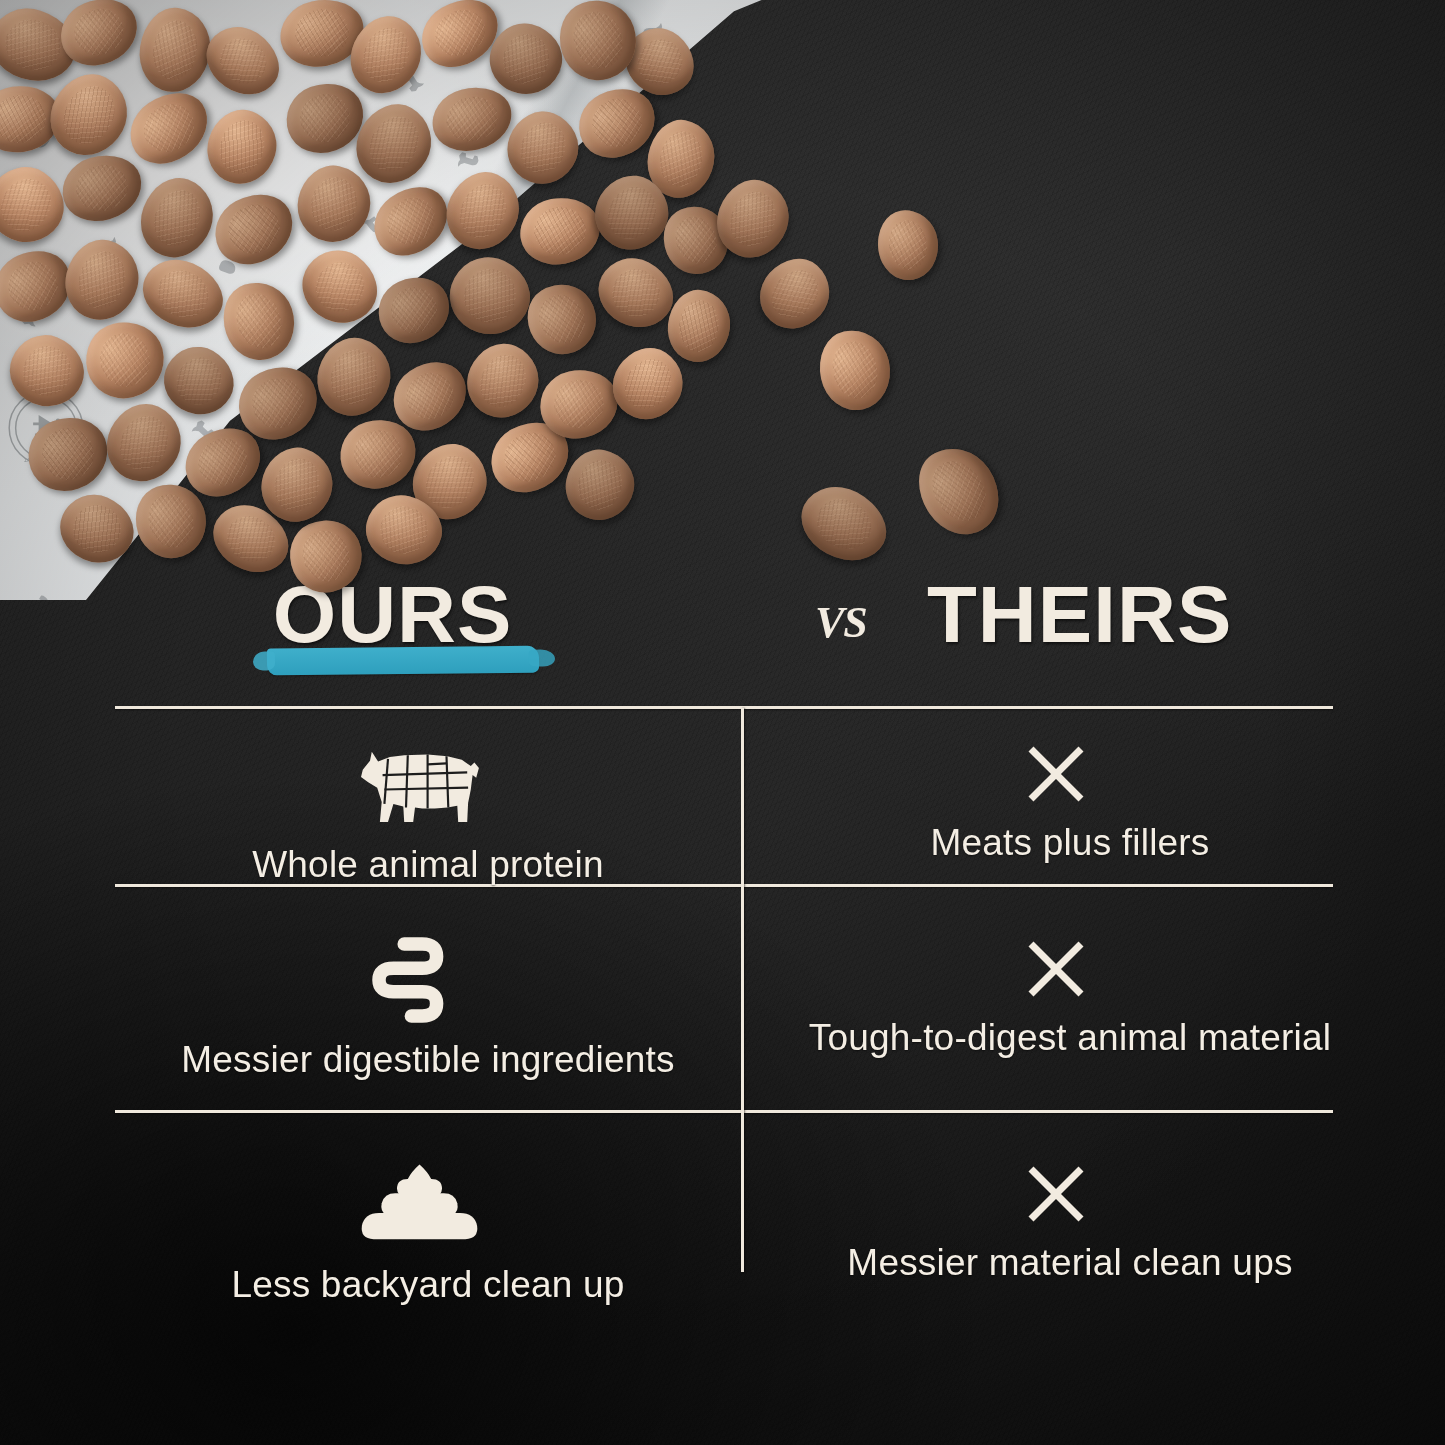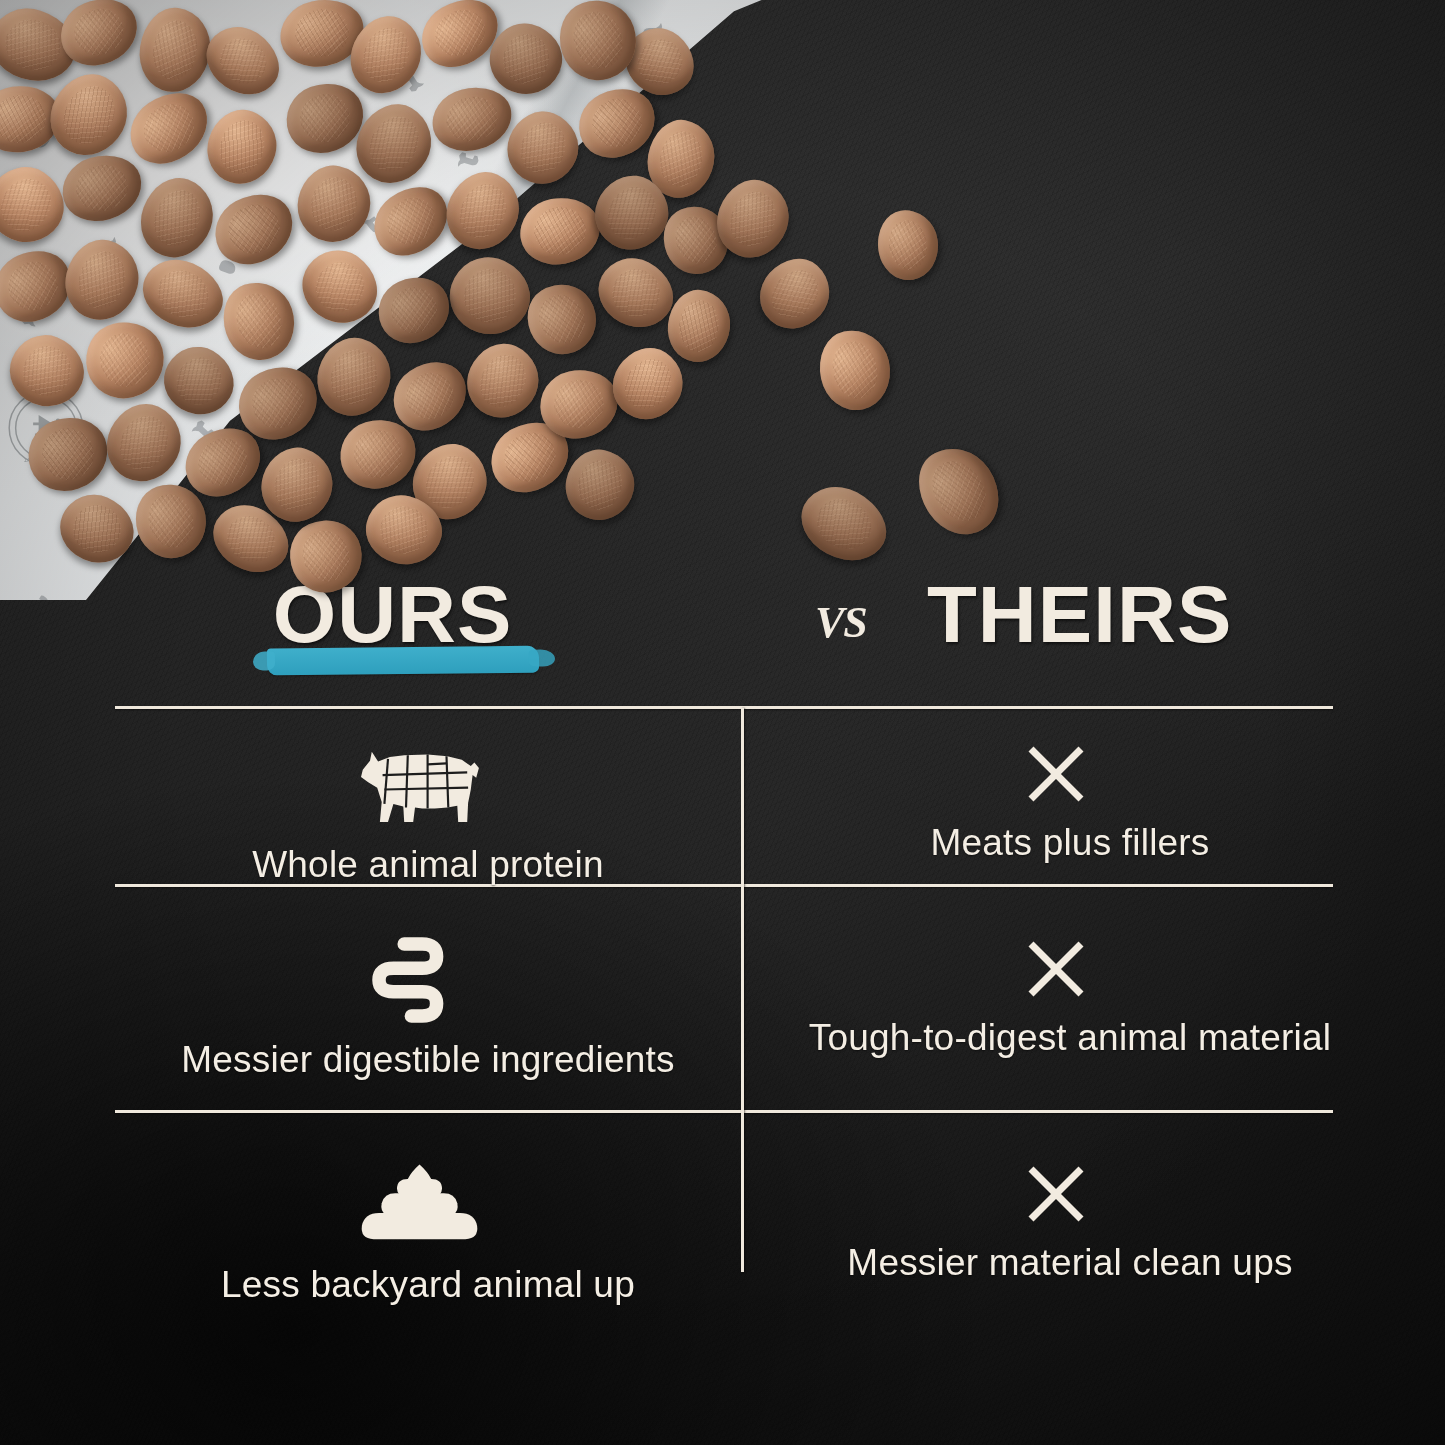--- a/index.html
+++ b/index.html
@@ -469,21 +469,21 @@
     <div class="cell c-o row2">
       <div class="ic icon">
         <svg viewBox="0 0 150 110">
           <g fill="#F2EBE0">
             <path d="M75 10 Q84 18 88 26 Q100 26 100 37 Q100 41 97 44 L53 44 Q50 41 50 37 Q50 26 62 26 Q66 18 75 10 Z"></path>
             <path d="M48 42 Q36 42 33 53 Q31 62 38 66 L112 66 Q119 62 117 53 Q114 42 102 42 Z"></path>
             <path d="M30 64 Q14 64 11 78 Q9 92 24 93 L126 93 Q141 92 139 78 Q136 64 120 64 Z"></path>
           </g>
         </svg>
       </div>
-      <div class="tx">Less backyard animal up</div>
+      <div class="tx">Less backyard clean up</div>
     </div>
 
     <div class="cell c-t row2">
       <div class="ic">
         <div class="xmark">
           <svg viewBox="0 0 62 62">
             <g stroke="#F2EBE0" stroke-width="7" stroke-linecap="butt">
               <line x1="6" y1="6" x2="56" y2="56"></line>
               <line x1="56" y1="6" x2="6" y2="56"></line>
             </g>

